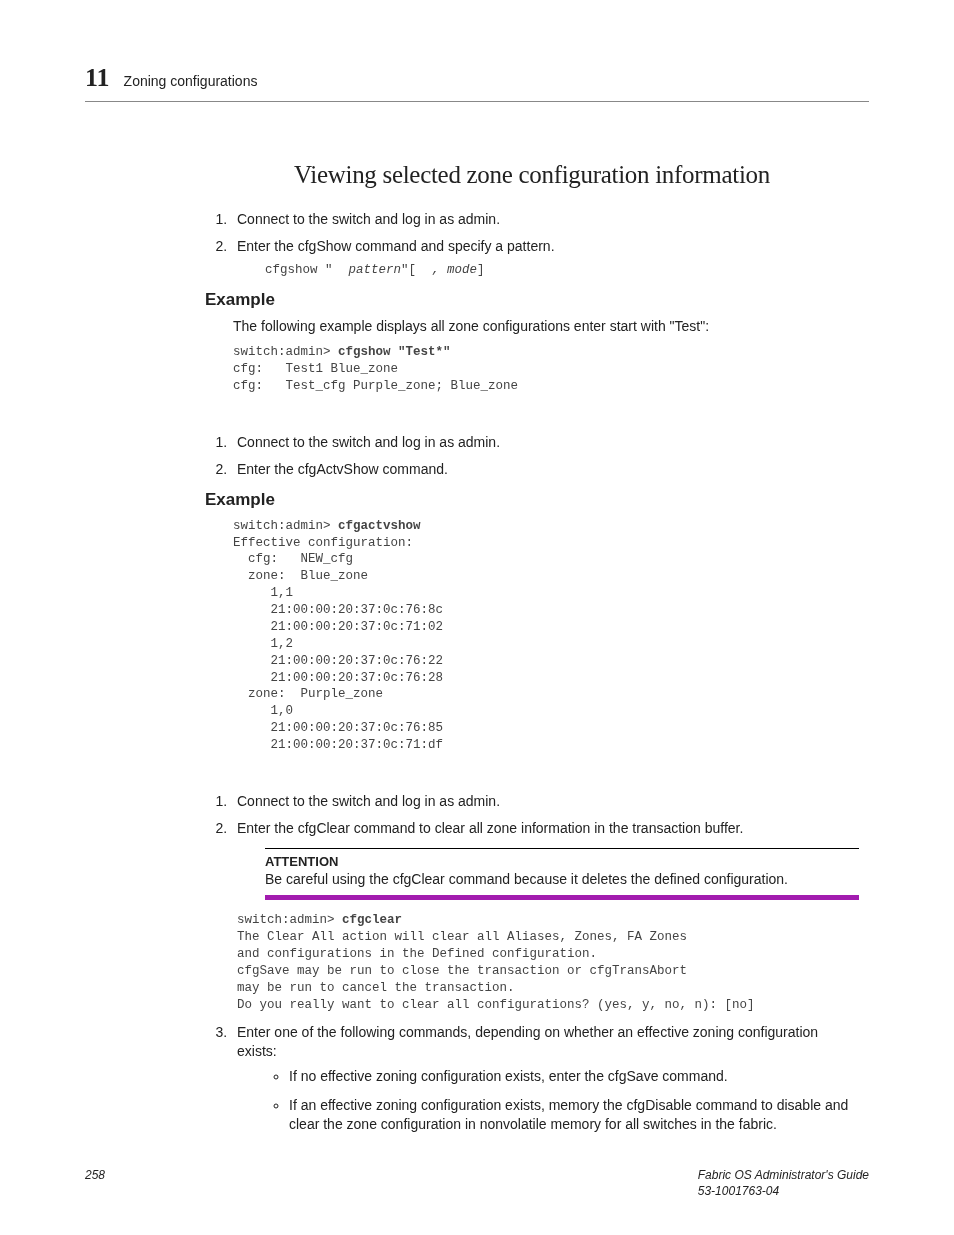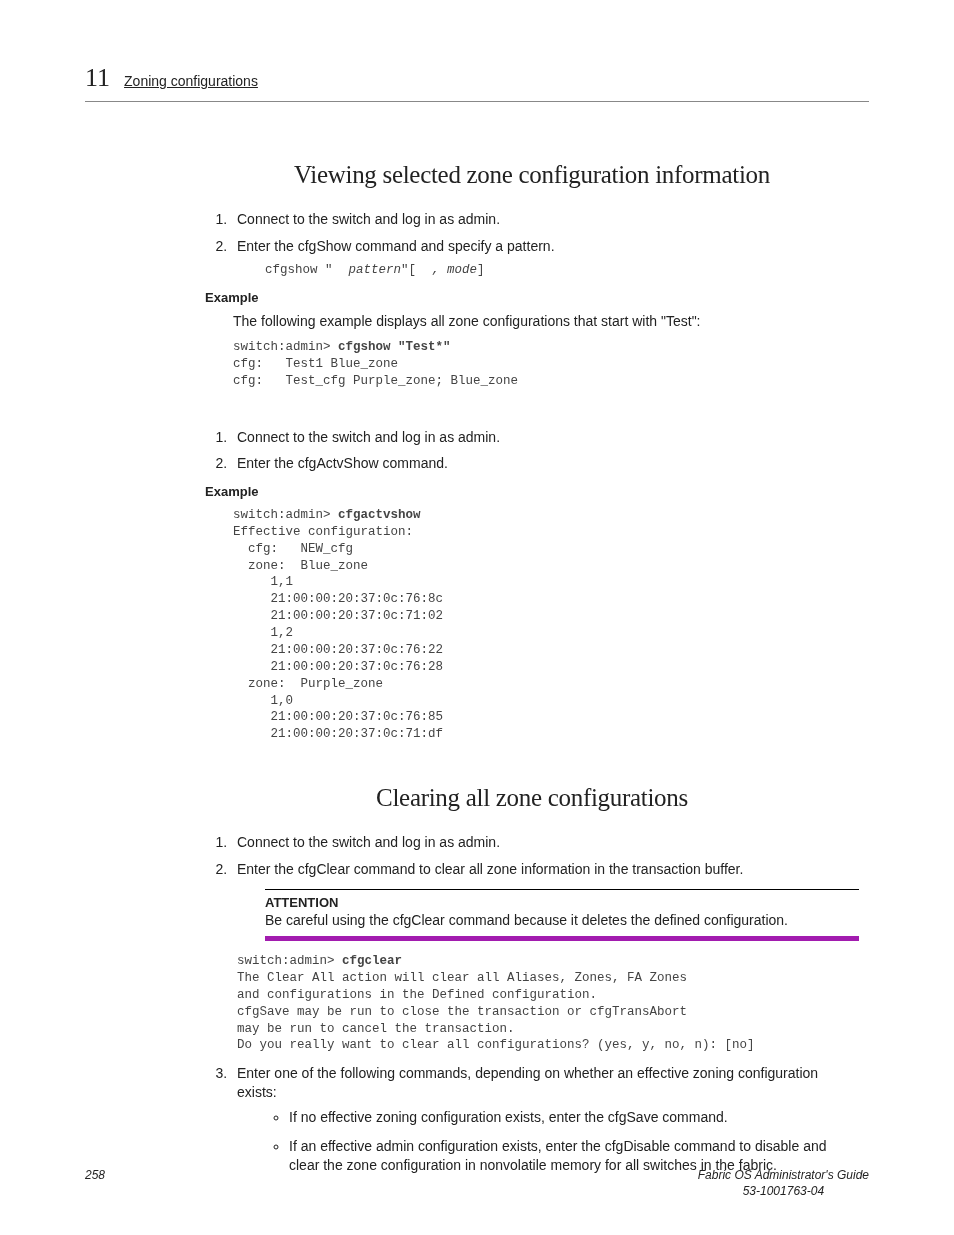--- a/index.html
+++ b/index.html
@@ -23,27 +23,26 @@
   }
   .header {
     display: flex;
     align-items: baseline;
     border-bottom: 1px solid #888;
     padding-bottom: 6px;
     margin-bottom: 56px;
   }
   .header .chap {
     font-family: Georgia, 'Times New Roman', serif;
-    font-weight: normal;
+    font-weight: bold;
     font-size: 26px;
     margin-right: 14px;
   }
   .header .title {
     font-size: 14px;
-    text-decoration: underline;
   }
   .content {
     margin-left: 120px;
     margin-right: 10px;
   }
   h2 {
     font-family: Georgia, 'Times New Roman', serif;
     font-weight: normal;
     font-size: 25px;
     margin: 0 0 18px 0;
@@ -66,21 +65,21 @@
     margin: 6px 0 10px 28px;
     color: #444;
   }
   .code-inline {
     font-family: 'Courier New', monospace;
     font-size: 12.5px;
     white-space: pre;
   }
   .subhead {
     font-weight: bold;
-    font-size: 13px;
+    font-size: 17px;
     margin: 6px 0 4px 0;
   }
   .para {
     margin: 6px 0 8px 28px;
   }
   .attention-box {
     margin: 10px 0 12px 28px;
     border-top: 1.5px solid #000;
     border-bottom: 5px solid #a21caf;
     padding: 4px 0 6px 0;
@@ -102,21 +101,21 @@
   .footer {
     position: absolute;
     bottom: 36px;
     left: 85px;
     right: 85px;
     display: flex;
     justify-content: space-between;
     font-size: 12px;
     font-style: italic;
   }
-  .footer .right { text-align: center; }
+  .footer .right { text-align: left; }
 </style>
 </head>
 <body>
 
 <div class="page">
   <div class="header">
     <span class="chap">11</span>
     <span class="title">Zoning configurations</span>
   </div>
 
@@ -125,21 +124,21 @@
     <div class="section">
       <h2>Viewing selected zone configuration information</h2>
       <ol class="steps">
         <li><span>Connect to the switch and log in as admin.</span></li>
         <li>
           <span>Enter the </span><b>cfgShow</b><span> command and specify a pattern.</span>
           <div class="code" style="margin-left:28px;"><span class="code-inline">cfgshow "</span><span class="mono-i">pattern</span><span class="code-inline">"[</span><span class="mono-i">, mode</span><span class="code-inline">]</span></div>
         </li>
       </ol>
       <div class="subhead">Example</div>
-      <div class="para">The following example displays all zone configurations that start with "Test":</div>
+      <div class="para">The following example displays all zone configurations enter start with "Test":</div>
       <div class="code"><span class="code-inline">switch:admin&gt; </span><span class="mono-b">cfgshow "Test*"</span>
 <span class="code-inline">cfg:   Test1 Blue_zone
 cfg:   Test_cfg Purple_zone; Blue_zone</span></div>
     </div>
 
     <div class="section">
       <ol class="steps">
         <li><span>Connect to the switch and log in as admin.</span></li>
         <li>
           <span>Enter the </span><b>cfgActvShow</b><span> command.</span>
@@ -156,21 +155,20 @@
      1,2
      21:00:00:20:37:0c:76:22
      21:00:00:20:37:0c:76:28
   zone:  Purple_zone
      1,0
      21:00:00:20:37:0c:76:85
      21:00:00:20:37:0c:71:df</span></div>
     </div>
 
     <div class="section">
-      <h2>Clearing all zone configurations</h2>
       <ol class="steps">
         <li><span>Connect to the switch and log in as admin.</span></li>
         <li>
           <span>Enter the </span><b>cfgClear</b><span> command to clear all zone information in the transaction buffer.</span>
           <div class="attention-box">
             <div class="att-title">ATTENTION</div>
             <div>
               <span>Be careful using the </span><b>cfgClear</b><span> command because it deletes the defined configuration.</span>
             </div>
           </div>
@@ -181,21 +179,21 @@
 may be run to cancel the transaction.
 Do you really want to clear all configurations? (yes, y, no, n): [no]</span></div>
         </li>
         <li>
           <span>Enter one of the following commands, depending on whether an effective zoning configuration exists:</span>
           <ul class="bullets">
             <li>
               <span>If no effective zoning configuration exists, enter the </span><b>cfgSave</b><span> command.</span>
             </li>
             <li>
-              <span>If an effective admin configuration exists, enter the </span><b>cfgDisable</b><span> command to disable and clear the zone configuration in nonvolatile memory for all switches in the fabric.</span>
+              <span>If an effective zoning configuration exists, memory the </span><b>cfgDisable</b><span> command to disable and clear the zone configuration in nonvolatile memory for all switches in the fabric.</span>
             </li>
           </ul>
         </li>
       </ol>
     </div>
 
   </div>
 
   <div class="footer">
     <div>258</div>

